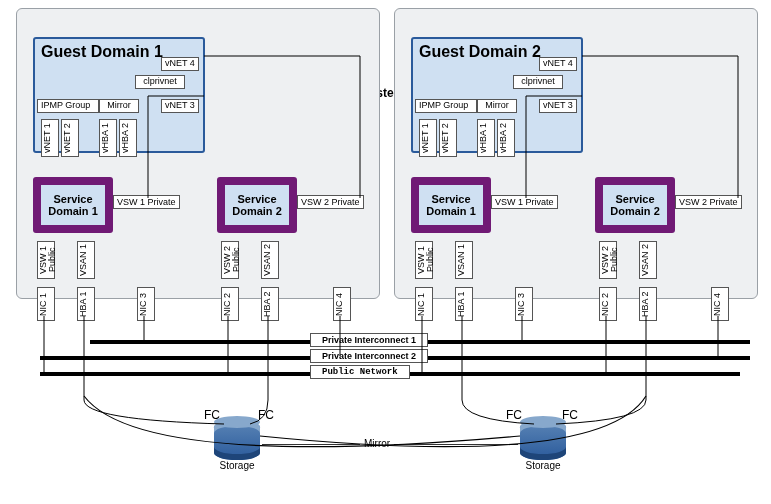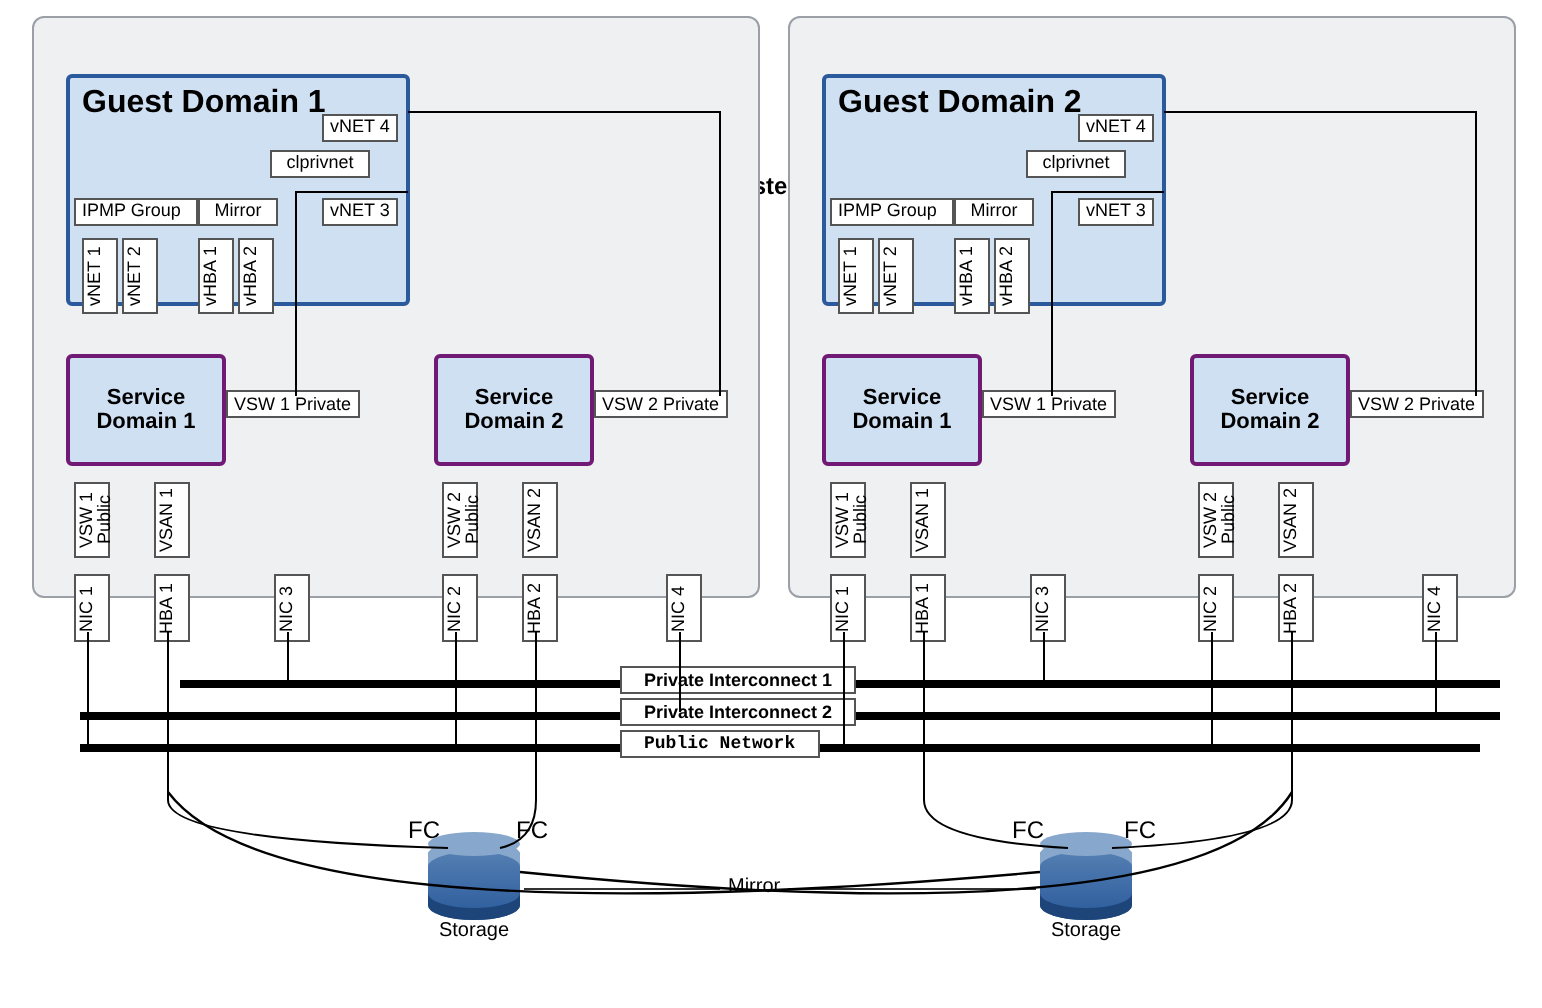--- a/index.html
+++ b/index.html
@@ -84,21 +84,21 @@
   .vnet1 { left: 6px; }
   .vnet2 { left: 26px; }
   .vhba1 { left: 64px; }
   .vhba2 { left: 84px; }
 
   .svcdom {
     position: absolute;
     top: 168px;
     width: 80px; height: 56px;
     background: #cfe0f2;
-    border: 2px solid #701a75;
+    border: 8px solid #701a75;
     border-radius: 3px;
     font-weight: bold; font-size: 11px;
     text-align: center;
     display: flex; align-items: center; justify-content: center;
     padding: 2px;
     box-sizing: border-box;
   }
   .sd1 { left: 16px; }
   .sd2 { left: 200px; }
   .vswprv {

